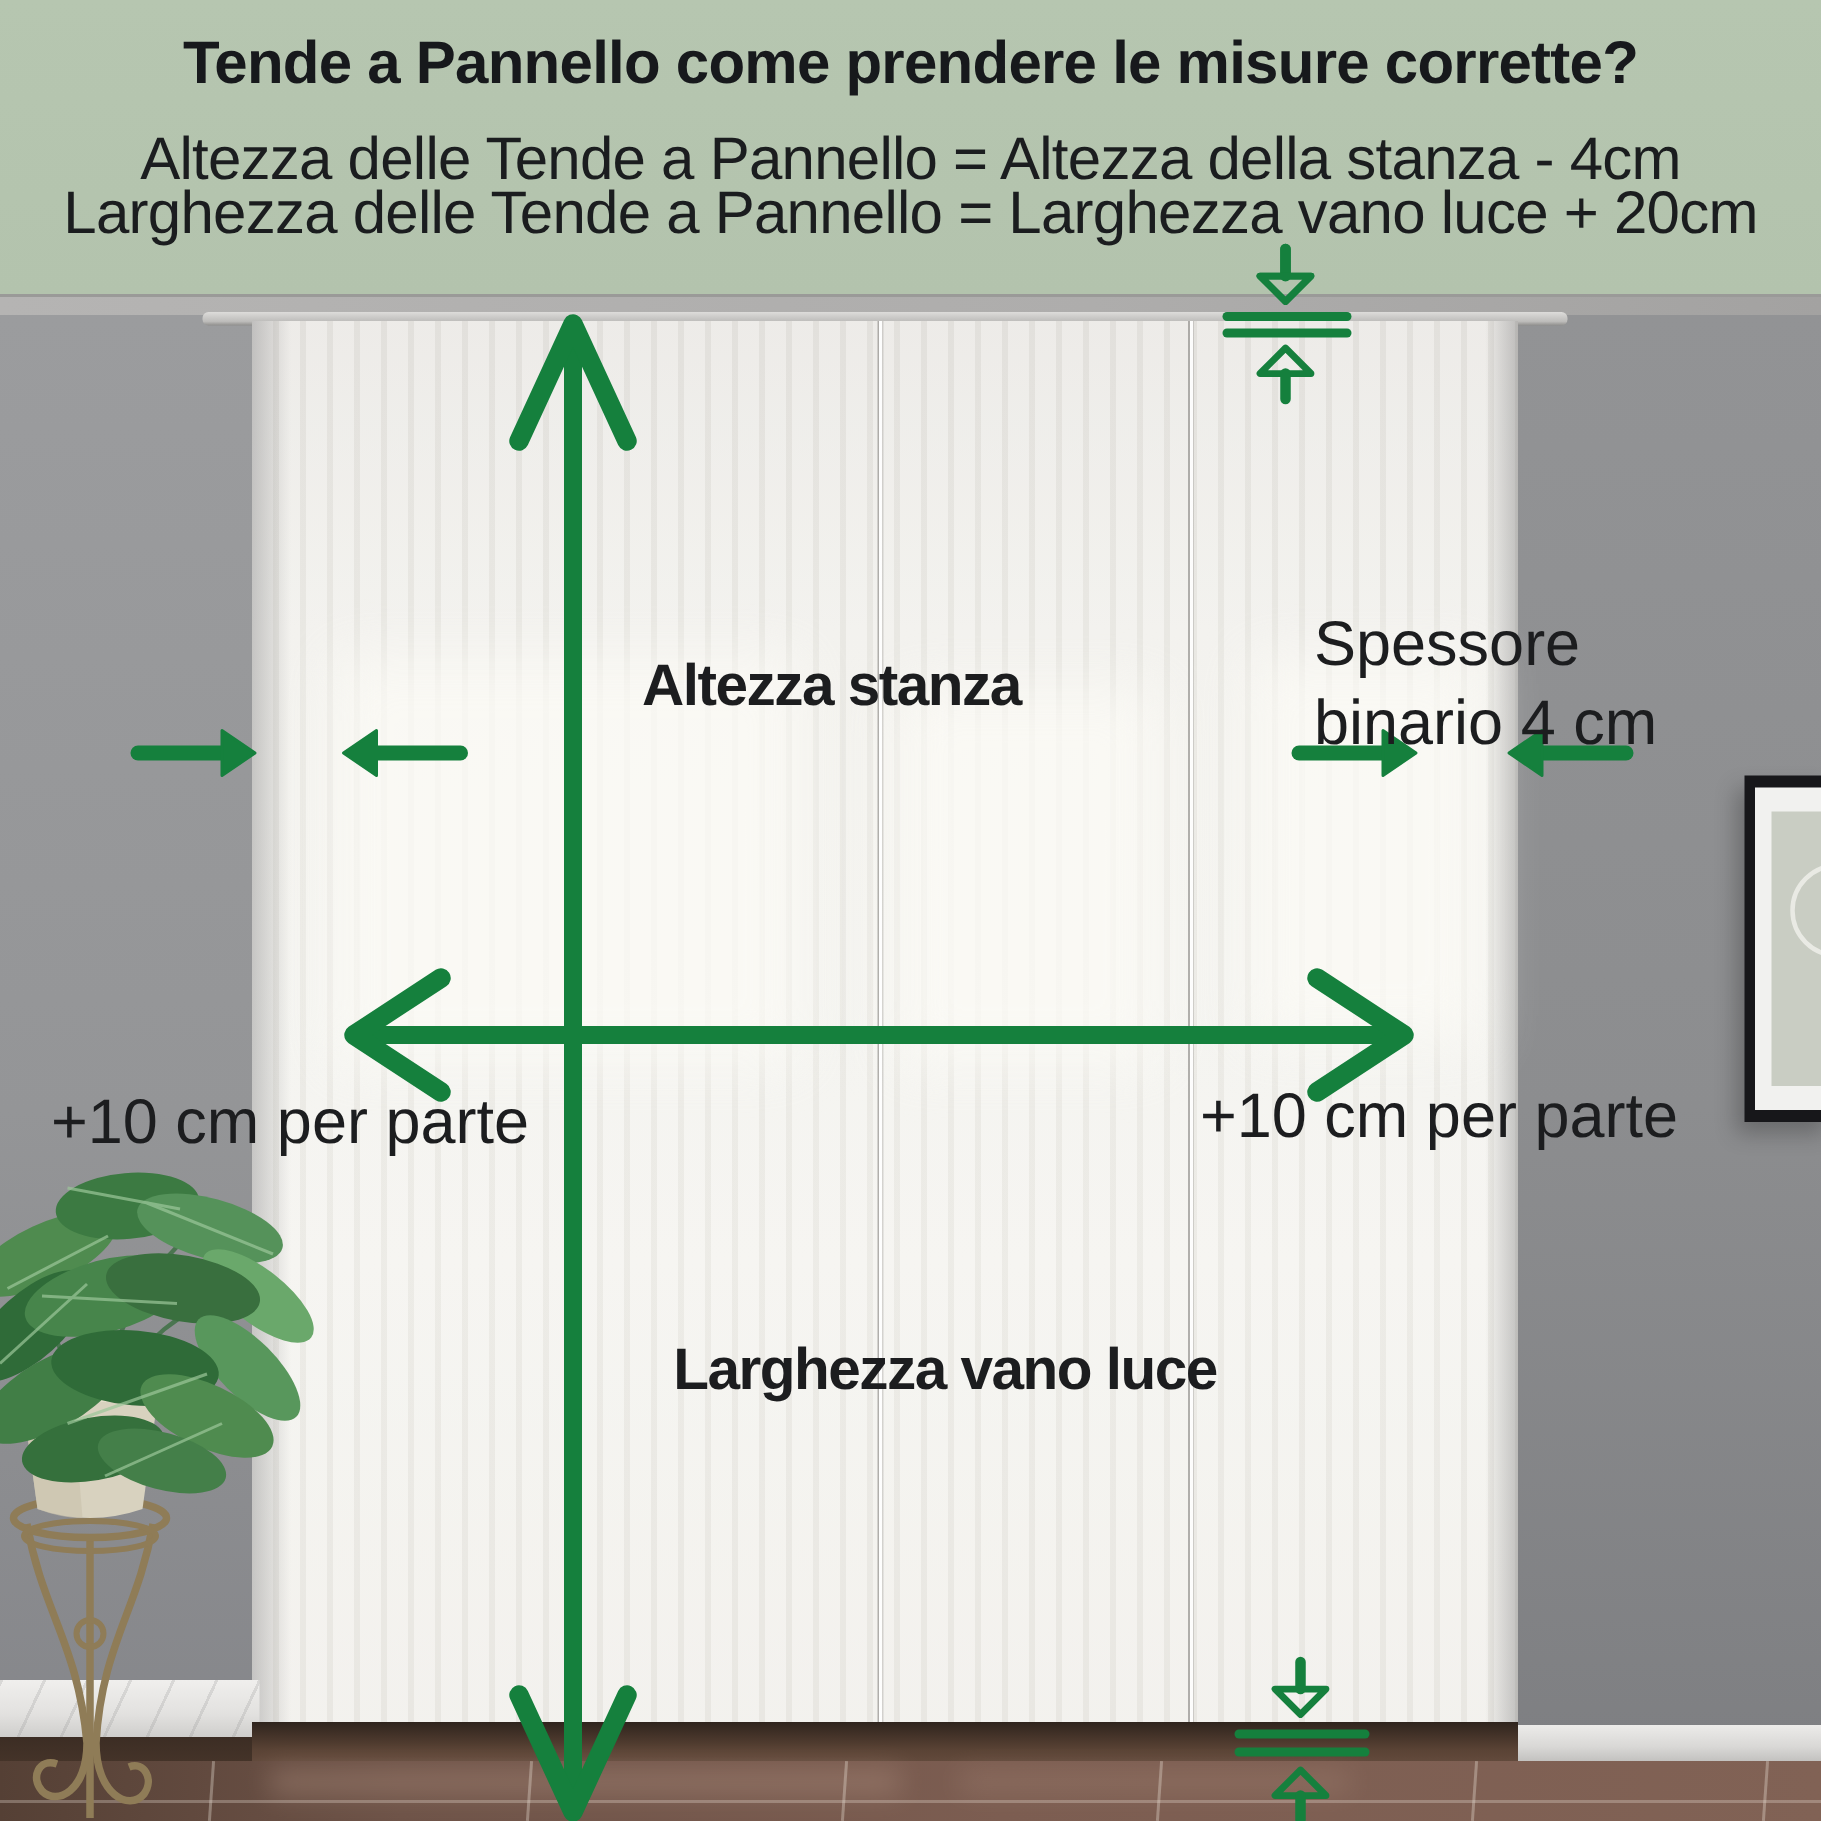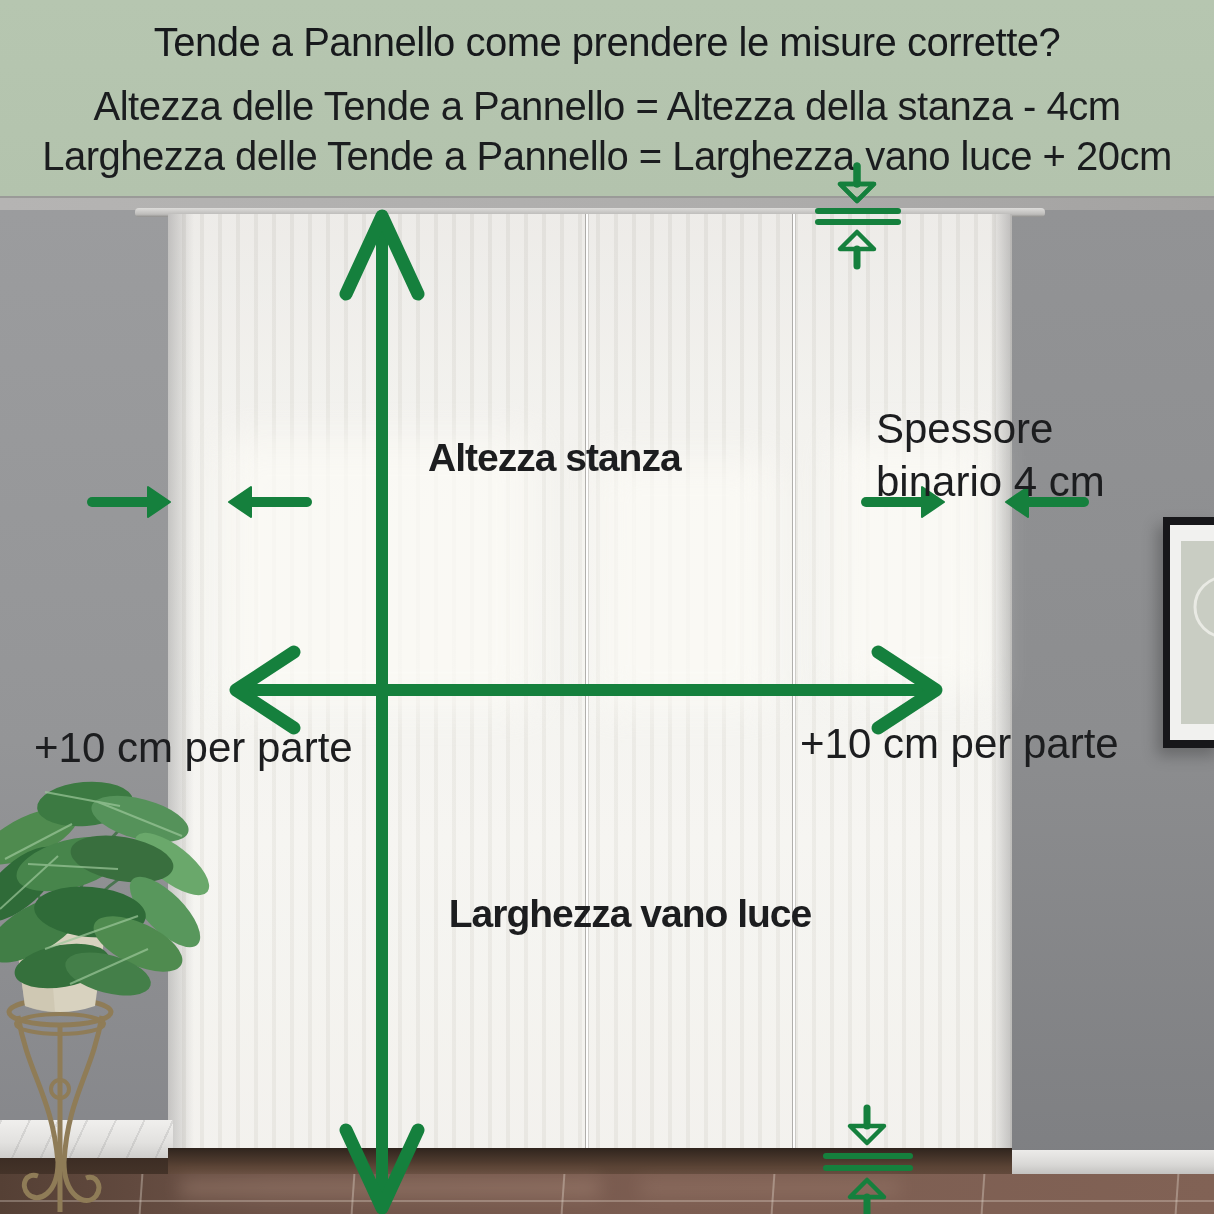--- a/index.html
+++ b/index.html
@@ -8,28 +8,28 @@
     font-family:"Liberation Sans", sans-serif;background:#909193;
   }
   
   .header{
     position:absolute;left:0;top:0;width:1214px;height:196px;
     background:linear-gradient(180deg,#b6c6b0 0%,#b3c3ad 100%);
     border-bottom:2px solid #9a9a98;z-index:10;
   }
   .header .title{
     position:absolute;left:0;right:0;top:20px;text-align:center;
-    font-size:40px;font-weight:normal;letter-spacing:-0.5px;color:#17191c;white-space:nowrap;
+    font-size:40px;font-weight:bold;letter-spacing:-0.5px;color:#17191c;white-space:nowrap;
   }
   .header .formula{
     position:absolute;left:0;right:0;text-align:center;
     font-size:40px;font-weight:400;color:#1b1d1f;white-space:nowrap;letter-spacing:-0.5px;
   }
   .header .formula.f1{top:84px;}
-  .header .formula.f2{top:134px;}
+  .header .formula.f2{top:120px;}
   
   .scene{position:absolute;left:0;top:196px;width:1214px;height:1018px;}
   .ceiling{position:absolute;left:0;top:0;width:1214px;height:19px;
     background:linear-gradient(90deg,#b5b4b3,#aeadac 60%,#a3a2a1);}
   .wall-left{position:absolute;left:0;top:14px;width:170px;height:965px;
     background:linear-gradient(180deg,#9b9c9e 0%,#949597 55%,#85868a 100%);}
   .wall-right{position:absolute;left:1012px;top:14px;width:202px;height:960px;
     background:linear-gradient(180deg,#929395 0%,#8c8d8f 55%,#7e7f82 100%);}
   .rail{position:absolute;left:135px;top:12px;width:910px;height:9px;
     background:linear-gradient(180deg,#dddcda,#bdbcba 70%,#8f8e8c);border-radius:4px;}

